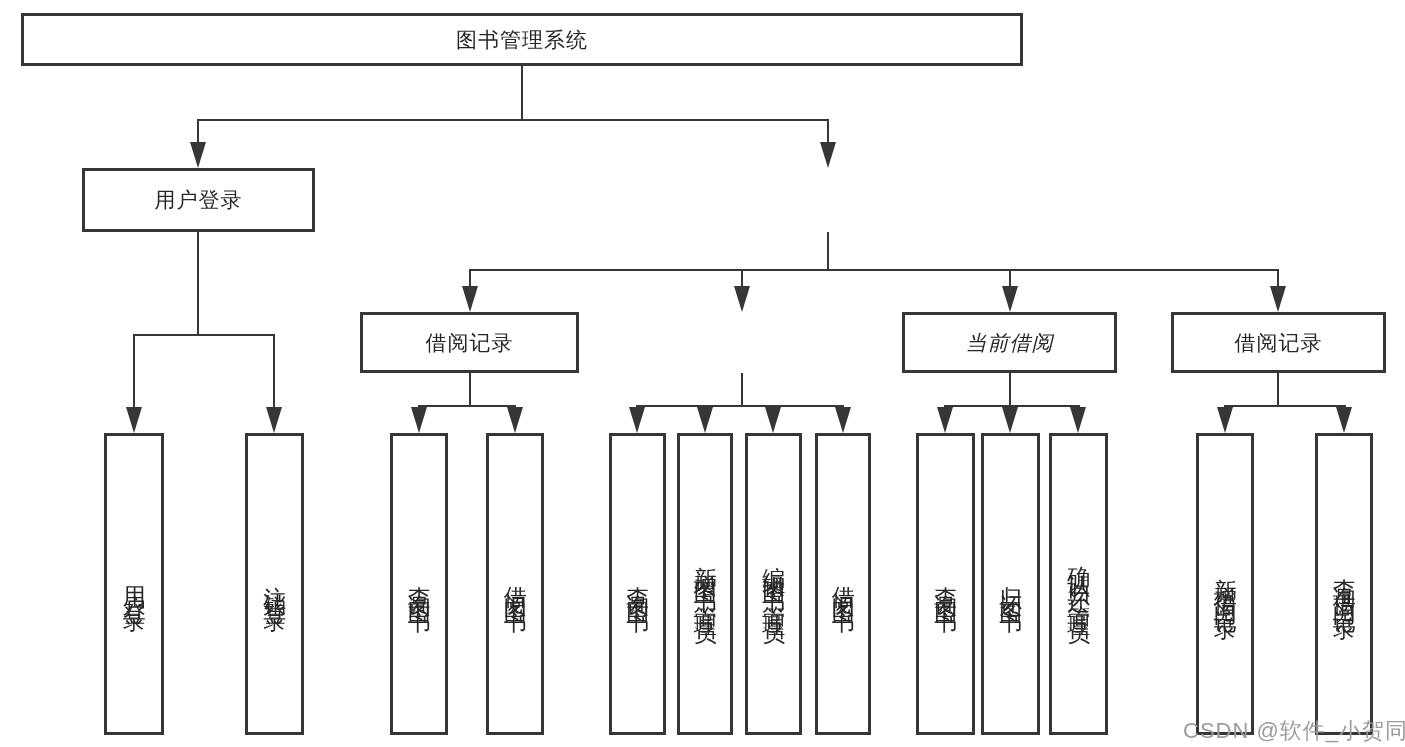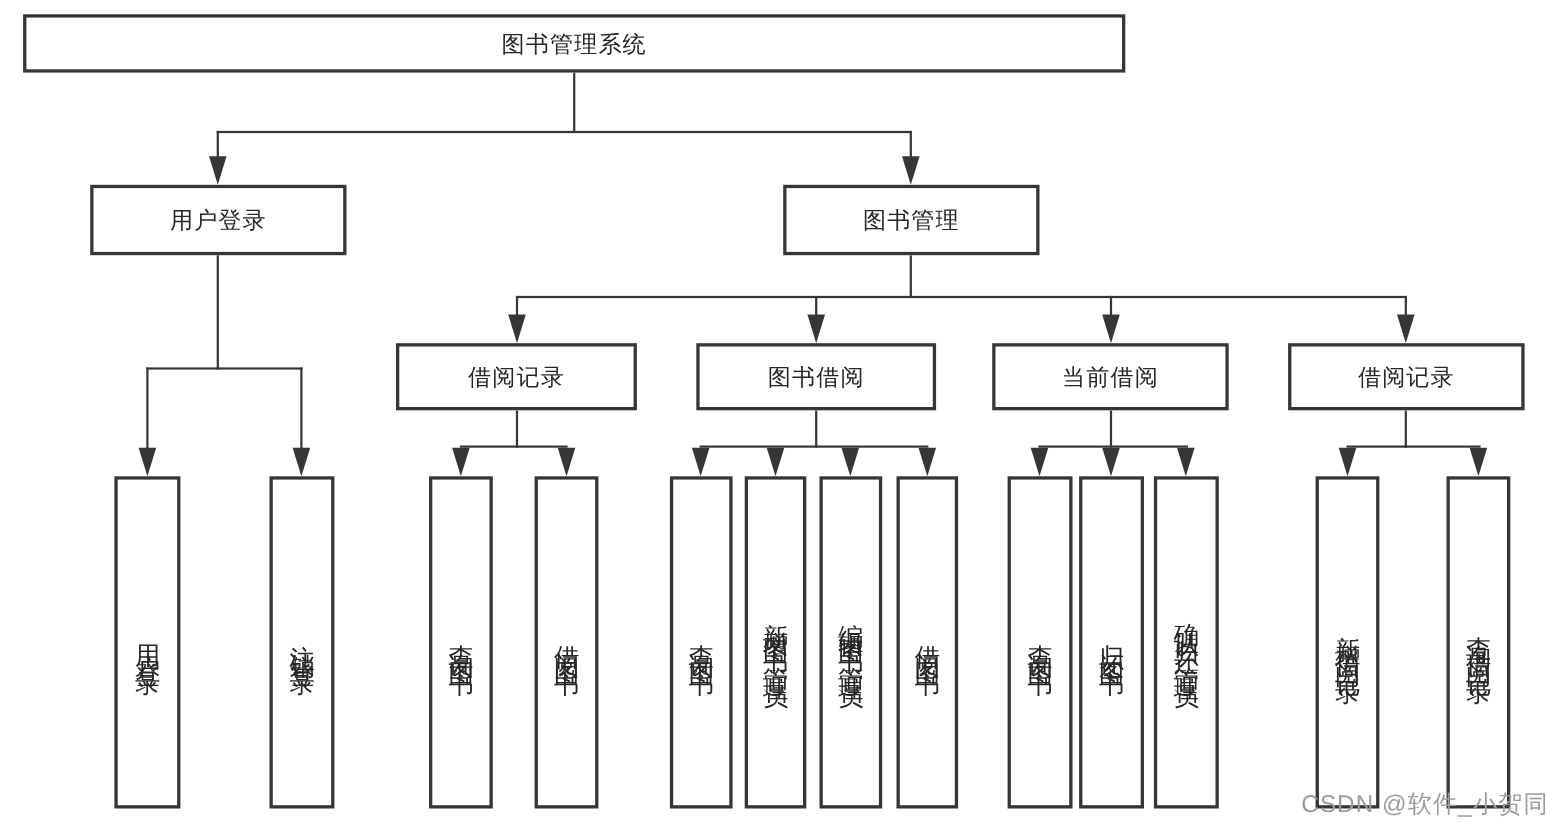--- a/index.html
+++ b/index.html
@@ -46,23 +46,20 @@
     <div class="hline" style="left:197px;top:119px;width:632px;"></div>
     <div class="vline" style="left:197px;top:119px;height:28px;"></div>
     <div class="vline" style="left:827px;top:119px;height:28px;"></div>
     <div class="arrow" style="left:190px;top:142px;"></div>
     <div class="arrow" style="left:820px;top:142px;"></div>
   </div>
 
   <div class="box-h" style="left:82px;top:168px;width:233px;height:64px;">
     <span>用户登录</span>
   </div>
-  <div class="box-h" style="left:712px;top:168px;width:233px;height:64px;">
-    <span>图书管理</span>
-  </div>
 
   <div>
     <div class="vline" style="left:197px;top:232px;height:104px;"></div>
     <div class="hline" style="left:133px;top:334px;width:142px;"></div>
     <div class="vline" style="left:133px;top:334px;height:78px;"></div>
     <div class="vline" style="left:273px;top:334px;height:78px;"></div>
     <div class="arrow" style="left:126px;top:407px;"></div>
     <div class="arrow" style="left:266px;top:407px;"></div>
   </div>
 
@@ -75,24 +72,21 @@
     <div class="vline" style="left:1277px;top:269px;height:23px;"></div>
     <div class="arrow" style="left:462px;top:286px;"></div>
     <div class="arrow" style="left:734px;top:286px;"></div>
     <div class="arrow" style="left:1002px;top:286px;"></div>
     <div class="arrow" style="left:1270px;top:286px;"></div>
   </div>
 
   <div class="box-h" style="left:360px;top:312px;width:219px;height:61px;">
     <span>借阅记录</span>
   </div>
-  <div class="box-h" style="left:633px;top:312px;width:218px;height:61px;">
-    <span>图书借阅</span>
-  </div>
-  <div class="box-h" style="left:902px;top:312px;width:215px;height:61px;">
+  <div class="box-h" style="left:902px;top:312px;width:215px;height:61px;font-style:italic;">
     <span>当前借阅</span>
   </div>
   <div class="box-h" style="left:1171px;top:312px;width:215px;height:61px;">
     <span>借阅记录</span>
   </div>
 
   <div>
     <div class="vline" style="left:469px;top:373px;height:34px;"></div>
     <div class="hline" style="left:418px;top:405px;width:98px;"></div>
     <div class="arrow" style="left:411px;top:407px;"></div>

